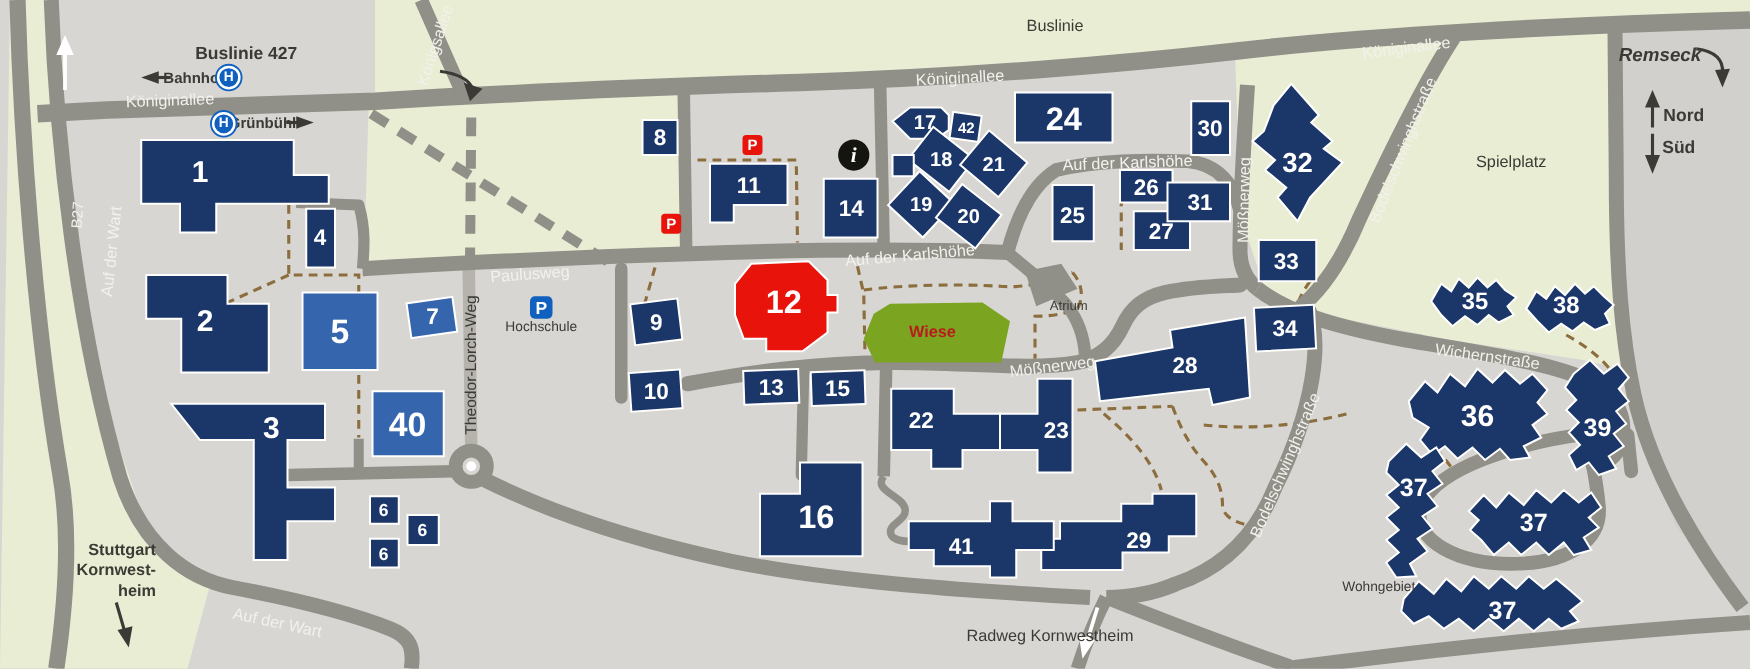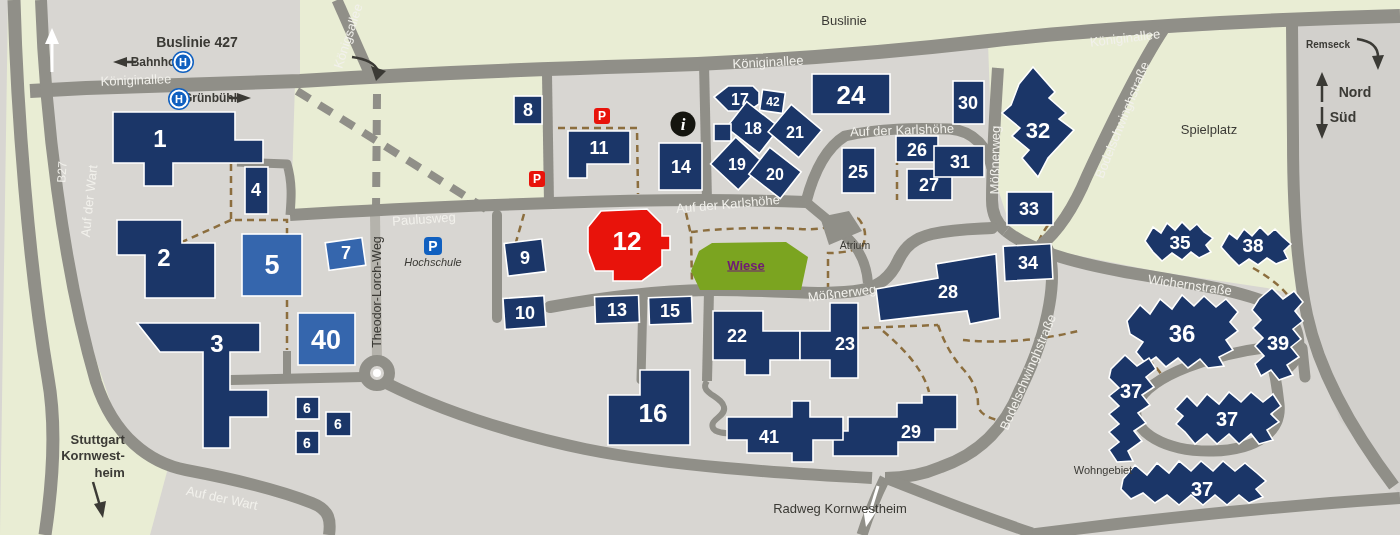--- a/index.html
+++ b/index.html
@@ -348,31 +348,31 @@
   <div class="lbl road-lbl" style="left:728px;top:204px;transform:translate(-50%,-50%) rotate(-5deg);">Auf der Karlshöhe</div>
   <div class="lbl road-lbl" style="left:902px;top:130px;transform:translate(-50%,-50%) rotate(-2deg);">Auf der Karlshöhe</div>
   <div class="lbl road-lbl" style="left:842px;top:293px;transform:translate(-50%,-50%) rotate(-7deg);">Mößnerweg</div>
   <div class="lbl road-lbl" style="left:995px;top:160px;transform:translate(-50%,-50%) rotate(-89deg);">Mößnerweg</div>
   <div class="lbl road-lbl" style="left:1122px;top:120px;transform:translate(-50%,-50%) rotate(-68deg);">Bodelschwinghstraße</div>
   <div class="lbl road-lbl" style="left:1028px;top:372px;transform:translate(-50%,-50%) rotate(-67deg);">Bodelschwinghstraße</div>
   <div class="lbl road-lbl" style="left:1190px;top:285px;transform:translate(-50%,-50%) rotate(8deg);">Wichernstraße</div>
 
   <div class="lbl" style="left:844px;top:20px;">Buslinie</div>
   <div class="lbl" style="left:1209px;top:112px;margin-top:17px;">Spielplatz</div>
-  <div class="lbl b" style="left:1328px;top:44px;font-size:10px;">Remseck</div>
-  <div class="lbl b" style="left:1347px;top:92px;font-size:14px;padding-left:16px;">Nord</div>
+  <div class="lbl b" style="left:1328px;top:44px;font-size:15px;font-style:italic;">Remseck</div>
+  <div class="lbl b" style="left:1347px;top:92px;font-size:14px;">Nord</div>
   <div class="lbl b" style="left:1343px;top:117px;font-size:14px;">Süd</div>
   <div class="lbl multiline" style="left:93px;top:456px;">
     <div>Stuttgart</div>
     <div>Kornwest-</div>
     <div>heim</div>
   </div>
   <div class="lbl" style="left:840px;top:508px;">Radweg Kornwestheim</div>
   <div class="lbl" style="left:1103px;top:470px;font-size:11px;">Wohngebiet</div>
-  <div class="lbl b" style="left:746px;top:265px;color:#701a75;font-size:13px;text-decoration:underline;">Wiese</div>
+  <div class="lbl b" style="left:746px;top:265px;color:#b91c1c;font-size:13px;">Wiese</div>
   <div class="lbl" style="left:855px;top:245px;font-size:10.5px;">Atrium</div>
-  <div class="lbl" style="left:433px;top:262px;font-size:11px;font-style:italic;">Hochschule</div>
+  <div class="lbl" style="left:433px;top:262px;font-size:11px;">Hochschule</div>
 
   <span class="pblue" style="left:433px;top:246px;">P</span>
   <span class="pred" style="left:602px;top:116px;">P</span>
   <span class="pred" style="left:537px;top:179px;">P</span>
   <span class="info" style="left:683px;top:124px;">i</span>
 </div>
 
 </body></html>

